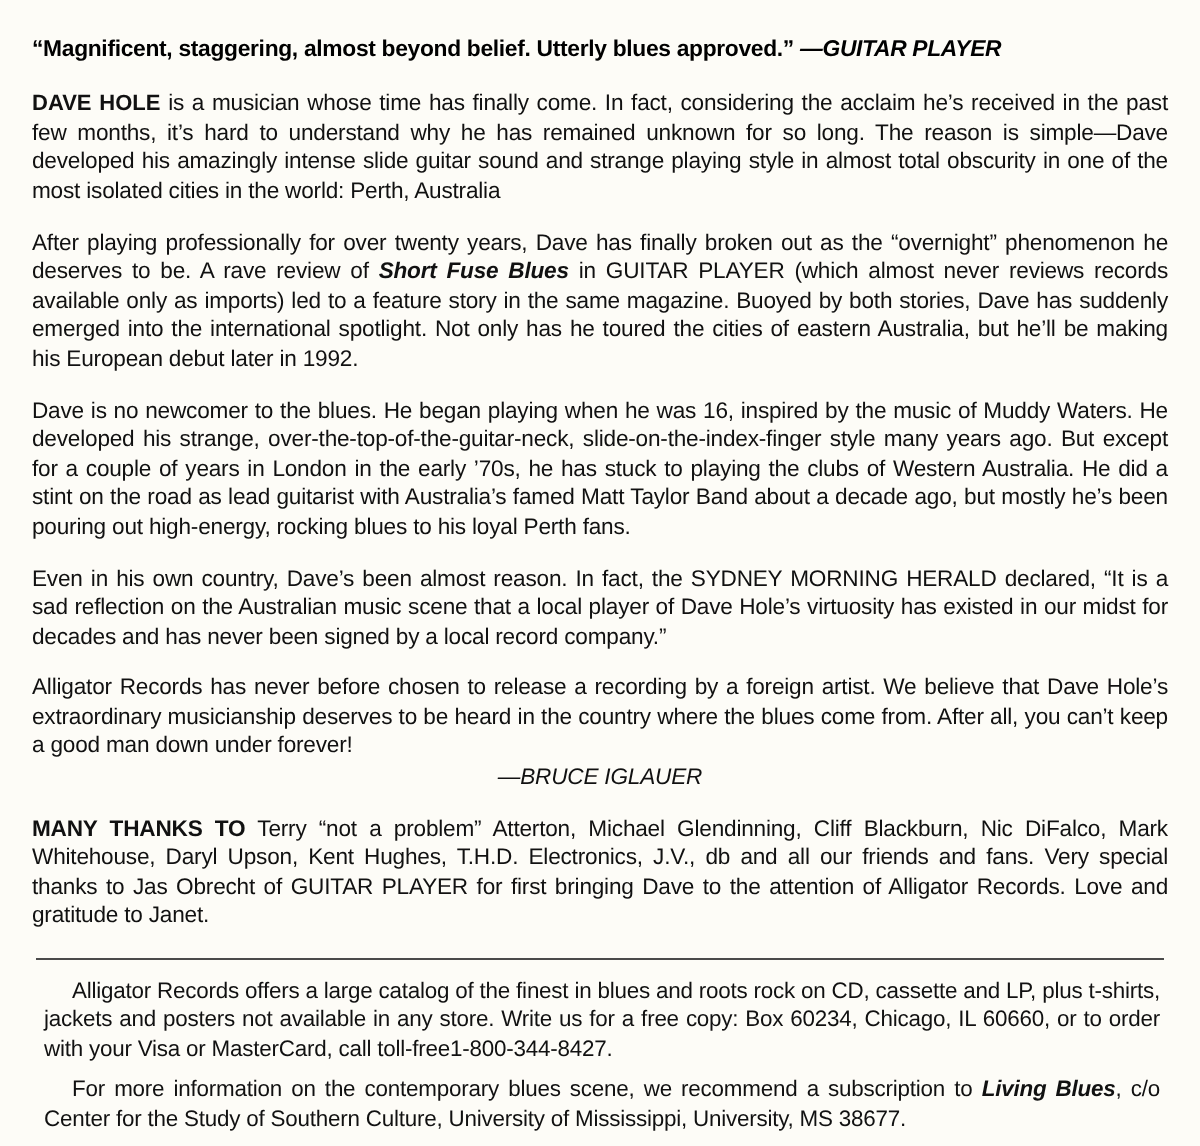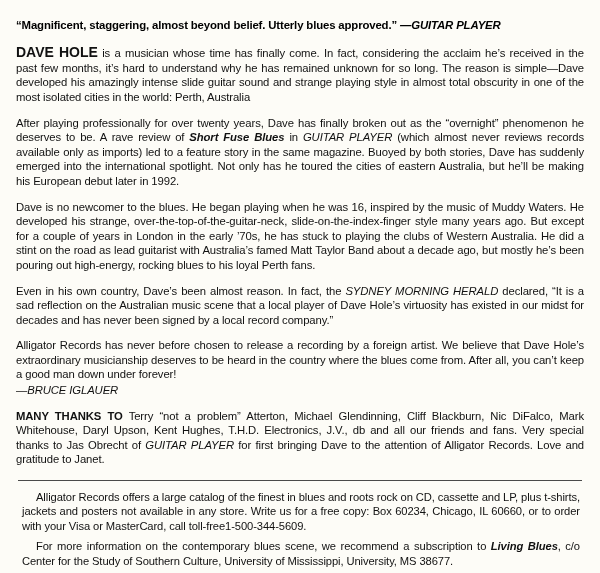--- a/index.html
+++ b/index.html
@@ -45,37 +45,36 @@
     color: #111;
   }
   .para {
     margin: 0 0 11px 0;
   }
   .para:last-child {
     margin-bottom: 0;
   }
   .lead-caps {
     font-weight: bold;
-    font-size: 14px;
+    font-size: 11px;
     letter-spacing: 0px;
   }
   .ital {
-    font-style: italic;
   }
   .bold-ital {
     font-weight: bold;
     font-style: italic;
   }
   .bold {
     font-weight: bold;
     margin-top: 42px;
   }
   .sign {
     display: block;
-    text-align: left;
+    text-align: center;
     font-style: italic;
     margin-top: 1px;
   }
   .rule {
     border: none;
     border-top: 1px solid #4a4a4a;
     margin: 13px 2px 9px 2px;
   }
   .footer {
     font-family: "Liberation Sans", sans-serif;
@@ -117,17 +116,17 @@
 
     <p class="para"><span>Alligator Records has never before chosen to release a recording by a foreign artist. We believe that Dave Hole’s extraordinary musicianship deserves to be heard in the country where the blues come from. After all, you can’t keep a good man down under forever!</span><span class="sign">—BRUCE IGLAUER</span></p>
 
     <p class="para"><span class="bold">MANY THANKS TO</span><span> Terry “not a problem” Atterton, Michael Glendinning, Cliff Blackburn, Nic DiFalco, Mark Whitehouse, Daryl Upson, Kent Hughes, T.H.D. Electronics, J.V., db and all our friends and fans. Very special thanks to Jas Obrecht of </span><span class="ital">GUITAR PLAYER</span><span> for first bringing Dave to the attention of Alligator Records. Love and gratitude to Janet.</span></p>
 
   </div>
 
   <hr class="rule">
 
   <div class="footer">
-    <p class="indent">Alligator Records offers a large catalog of the finest in blues and roots rock on CD, cassette and LP, plus t-shirts, jackets and posters not available in any store. Write us for a free copy: Box 60234, Chicago, IL 60660, or to order with your Visa or MasterCard, call toll-free1-500-344-5609.</p>
+    <p class="indent">Alligator Records offers a large catalog of the finest in blues and roots rock on CD, cassette and LP, plus t-shirts, jackets and posters not available in any store. Write us for a free copy: Box 60234, Chicago, IL 60660, or to order with your Visa or MasterCard, call toll-free1-800-344-8427.</p>
     <p class="indent"><span>For more information on the contemporary blues scene, we recommend a subscription to </span><span class="bold-ital">Living Blues</span><span>, c/o Center for the Study of Southern Culture, University of Mississippi, University, MS 38677.</span></p>
   </div>
 
 </div>
 
 </body></html>

